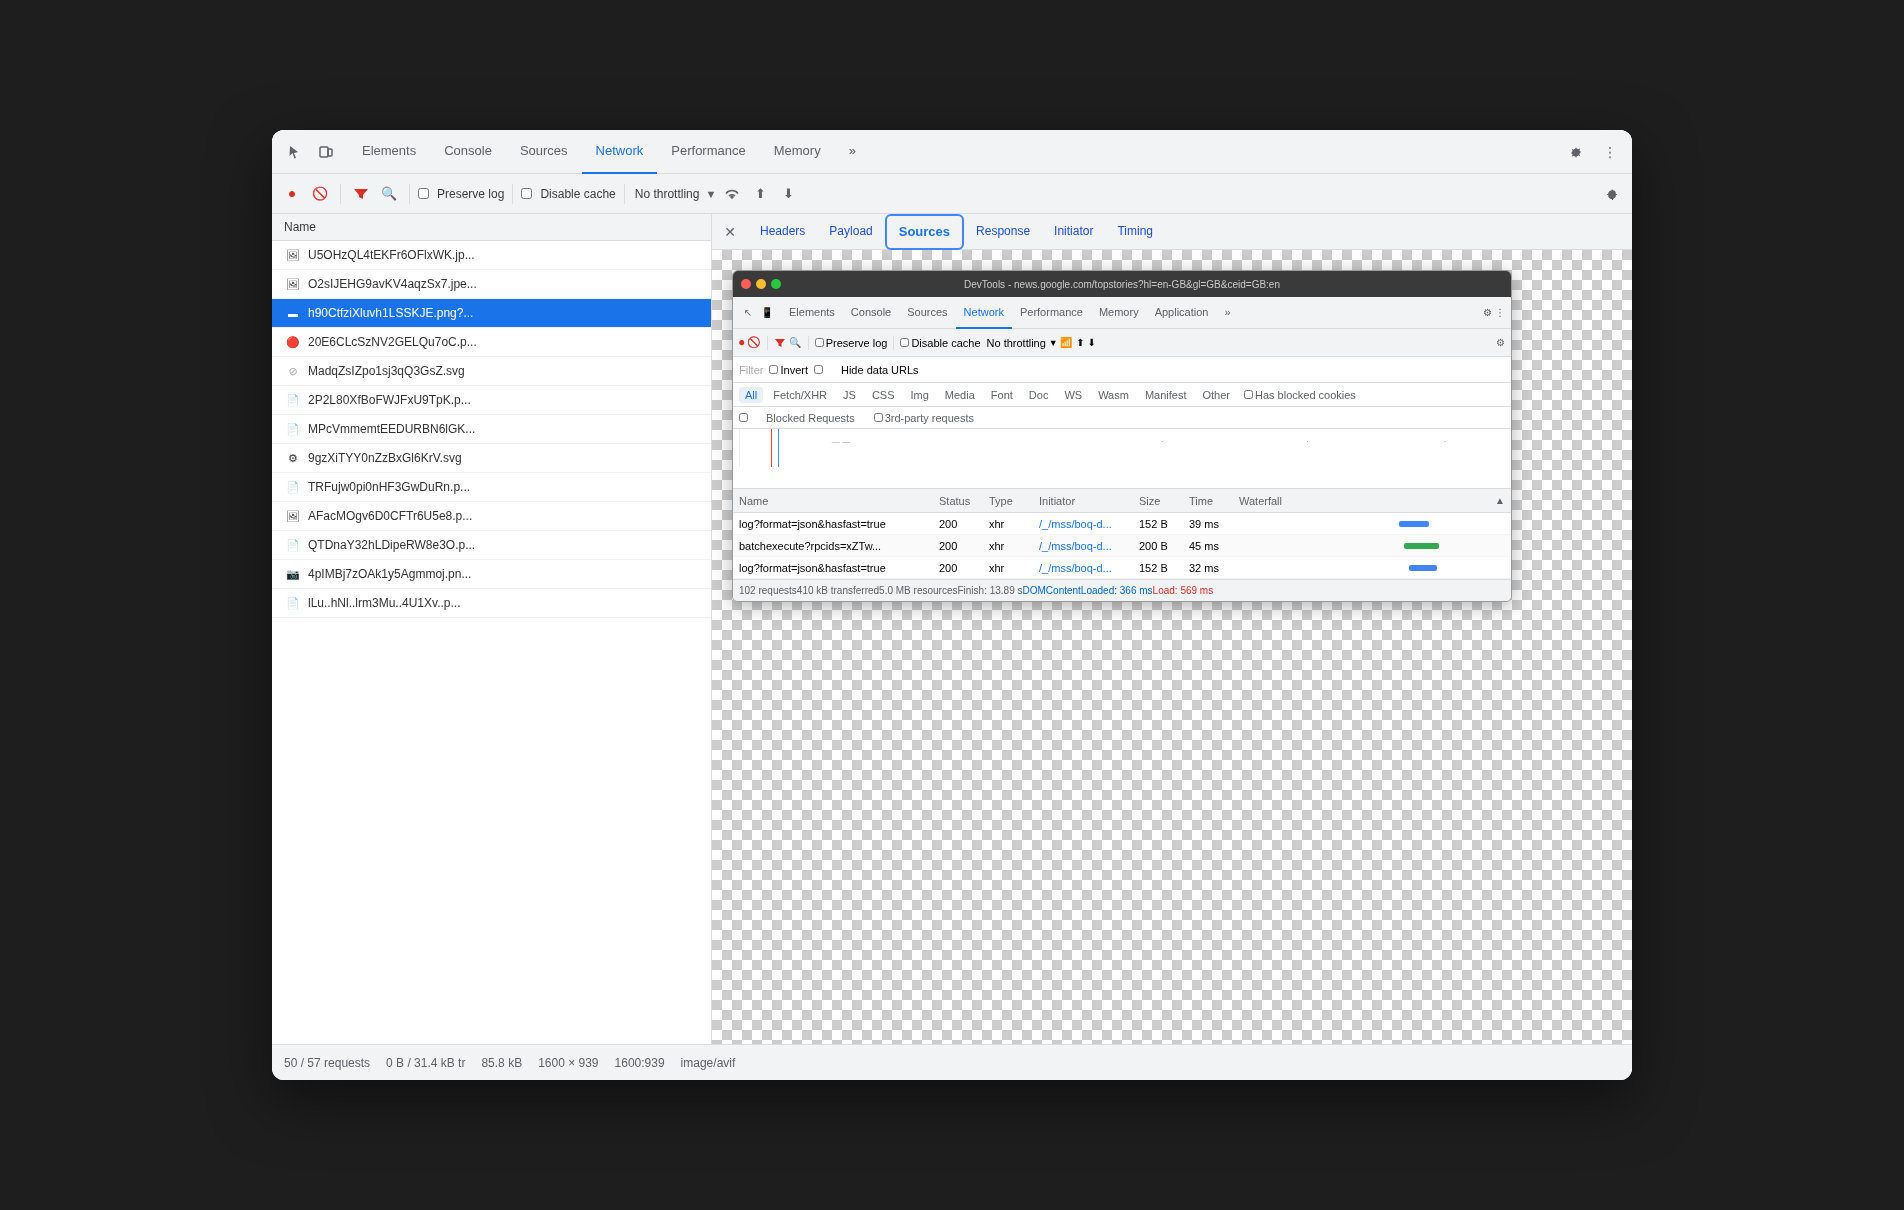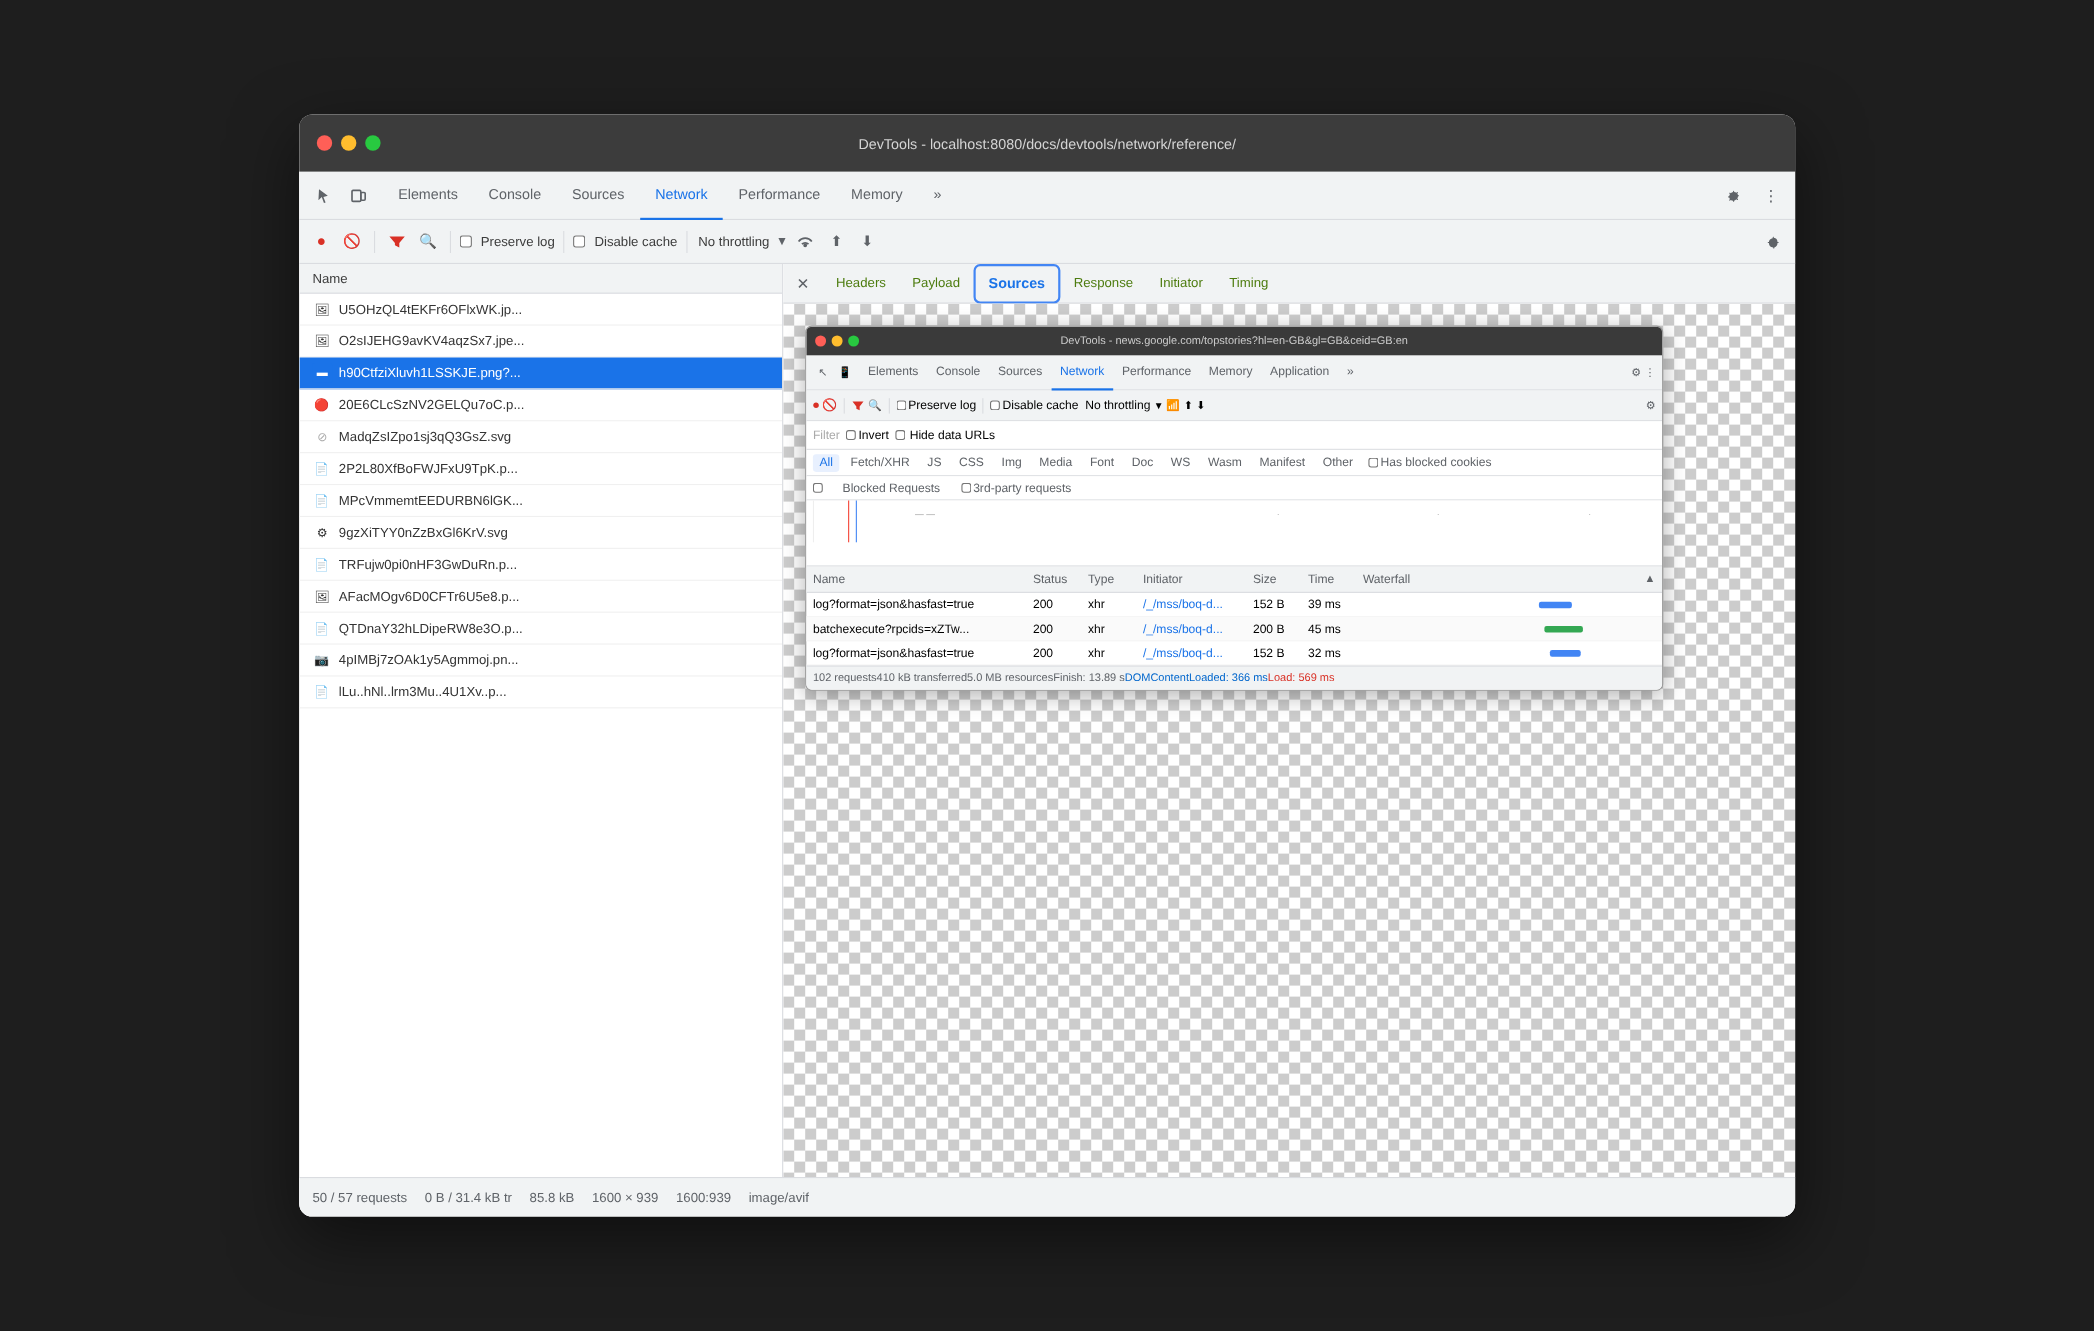--- a/index.html
+++ b/index.html
@@ -220,21 +220,21 @@
       background: #f1f3f4;
       border-bottom: 1px solid #dadce0;
       display: flex;
       align-items: center;
       height: 36px;
       padding: 0 8px;
     }
     .detail-tab {
       padding: 5px 12px;
       font-size: 12px;
-      color: #4d7c0f;
+      color: #1d4ed8;
       cursor: pointer;
       border-bottom: 2px solid transparent;
       height: 36px;
       display: flex;
       align-items: center;
     }
     .detail-tab.highlighted {
       border: 2px solid #4285f4;
       border-radius: 6px;
       color: #1a73e8;
@@ -438,28 +438,20 @@
     .svg-icon {
       width: 16px;
       height: 16px;
     }
   </style>
 </head>
 <body>
 
 <div class="window">
 
-  <div class="titlebar">
-    <div class="traffic-lights">
-      <div class="traffic-light tl-red"></div>
-      <div class="traffic-light tl-yellow"></div>
-      <div class="traffic-light tl-green"></div>
-    </div>
-    <span class="titlebar-text">DevTools - localhost:8080/docs/devtools/network/reference/</span>
-  </div>
 
   <div class="devtools-body">
 
     <div class="top-tabs">
       <div class="top-tabs-icons">
         <div class="icon-btn">
           <svg class="svg-icon" viewBox="0 0 16 16" fill="currentColor">
               <path d="M4 2l8 6-4 1 2 5-1.5.5L6.5 9l-3 3z"></path>
             </svg>
         </div>
@@ -701,21 +693,21 @@
               <div style="flex:1;"></div>
               <span style="font-size:10px;color:#5f6368;">⚙</span>
             </div>
 
             <div class="nested-filter-row">
               <span style="color:#aaa;">Filter</span>
               <label style="display:flex;align-items:center;gap:2px;">
                 <input type="checkbox" style="width: 9px; height: 9px;">
                 <span>Invert</span>
               </label>
-              <label style="display:flex;align-items:center;gap:4px;">
+              <label style="display:flex;align-items:center;gap:18px;">
                 <input type="checkbox" style="width: 9px; height: 9px;">
                 <span>Hide data URLs</span>
               </label>
             </div>
 
             <div class="nested-filter-chips">
               <span class="chip active">All</span>
               <span class="chip">Fetch/XHR</span>
               <span class="chip">JS</span>
               <span class="chip">CSS</span>

